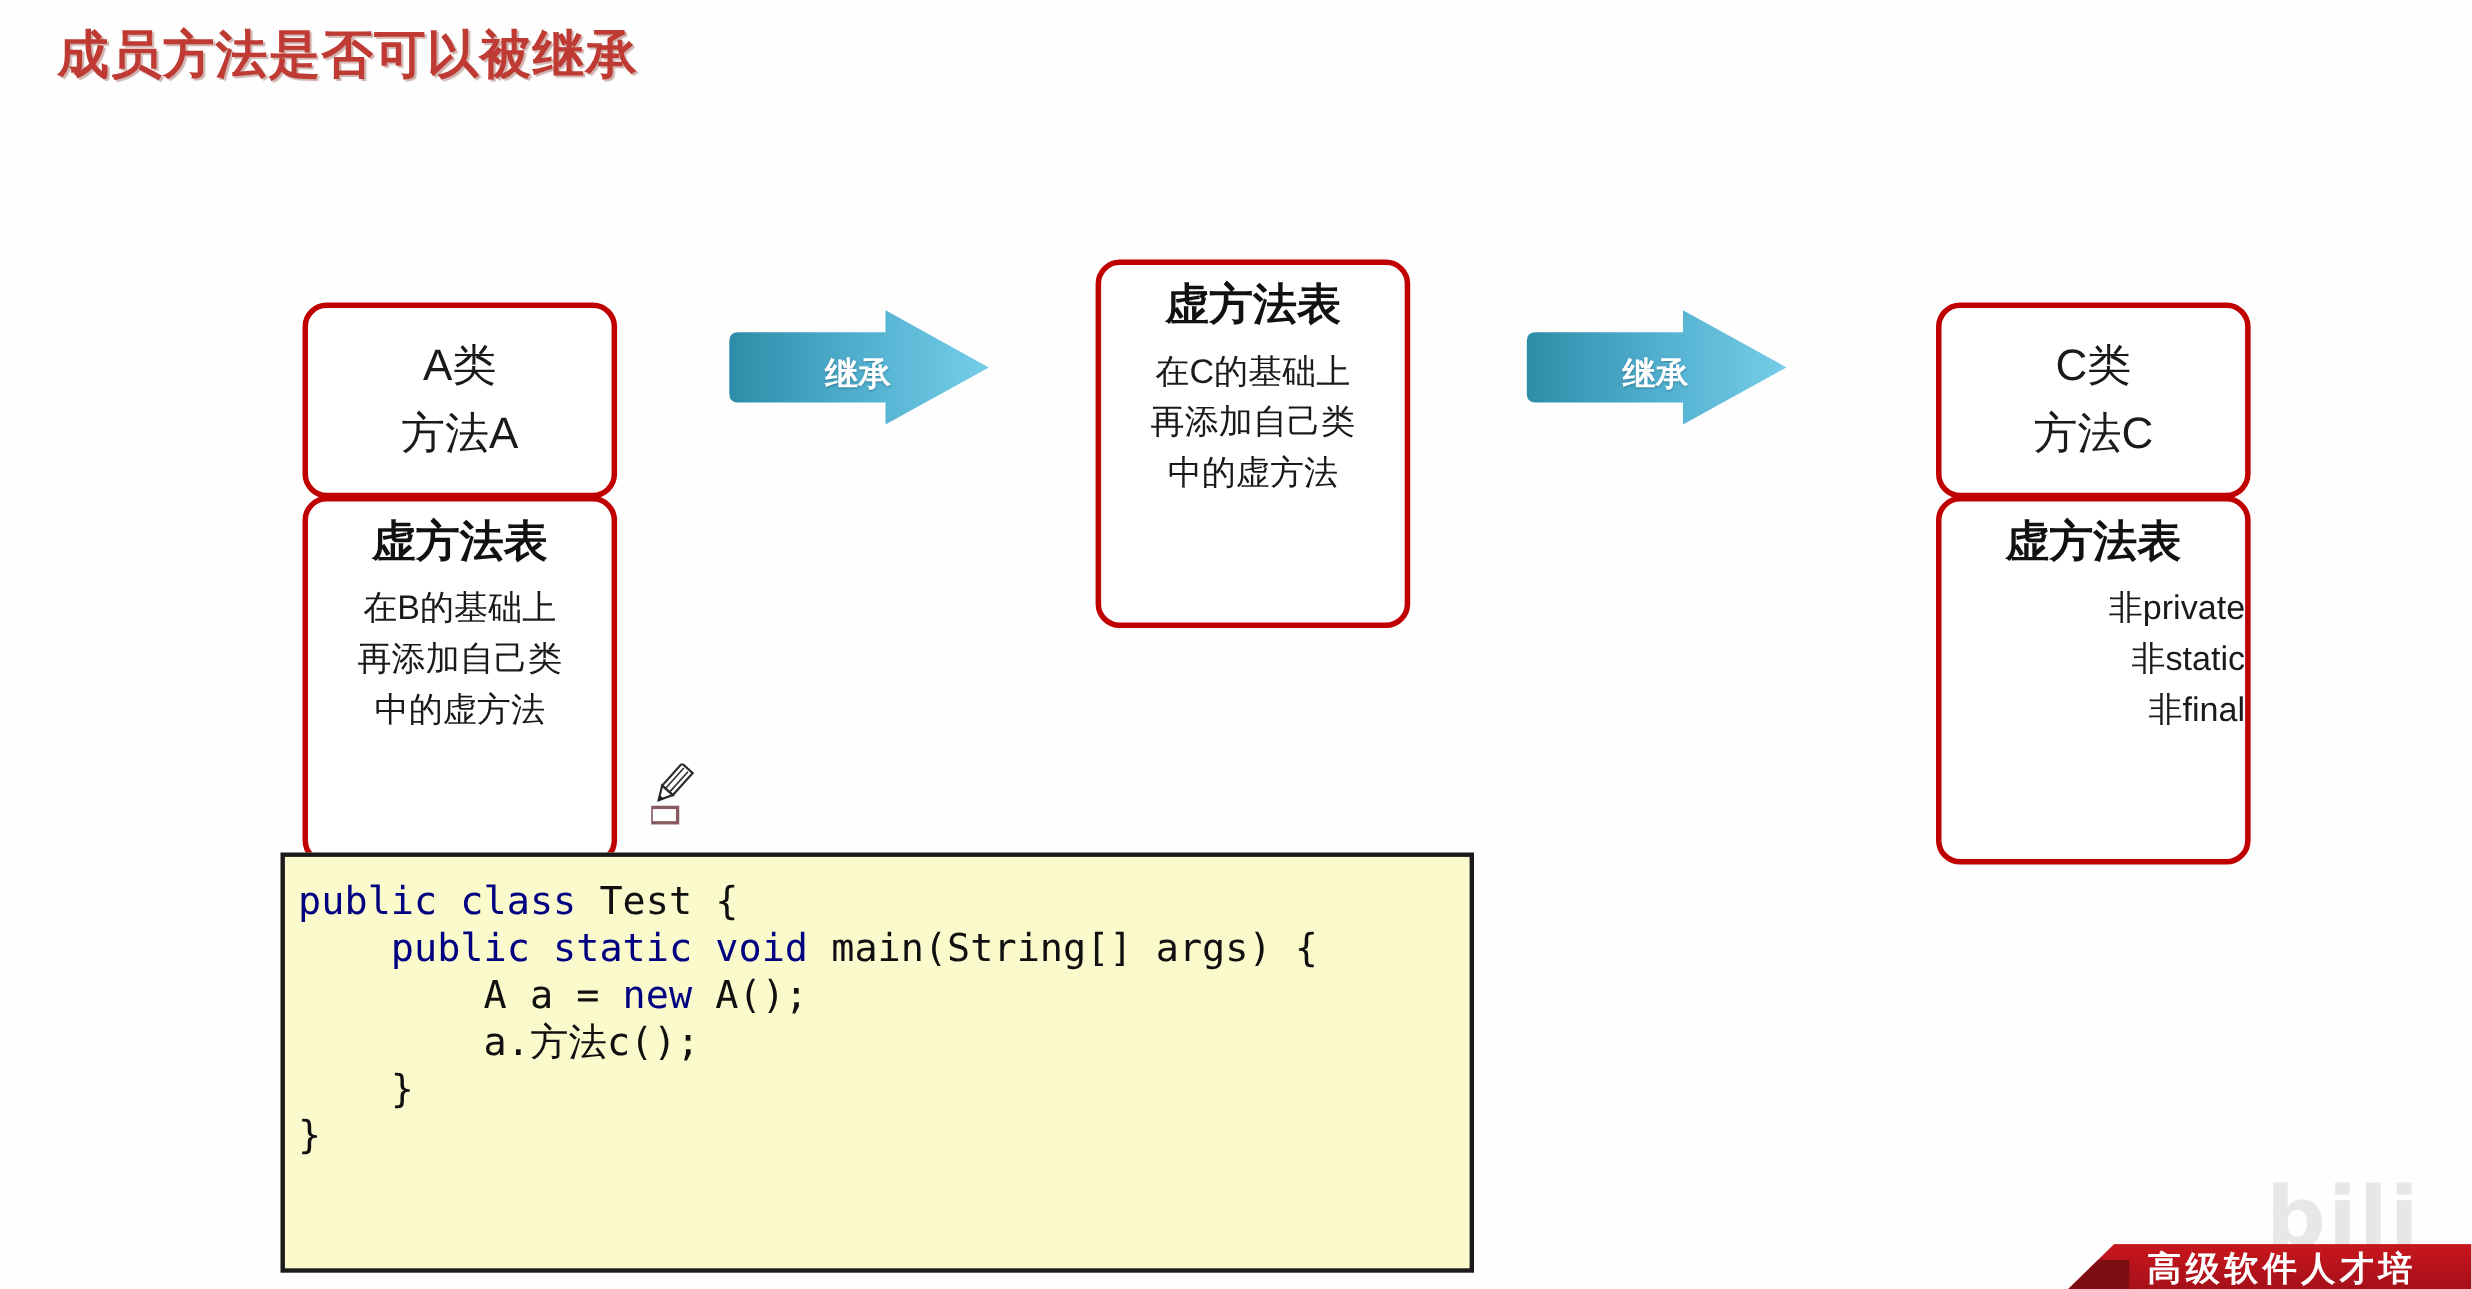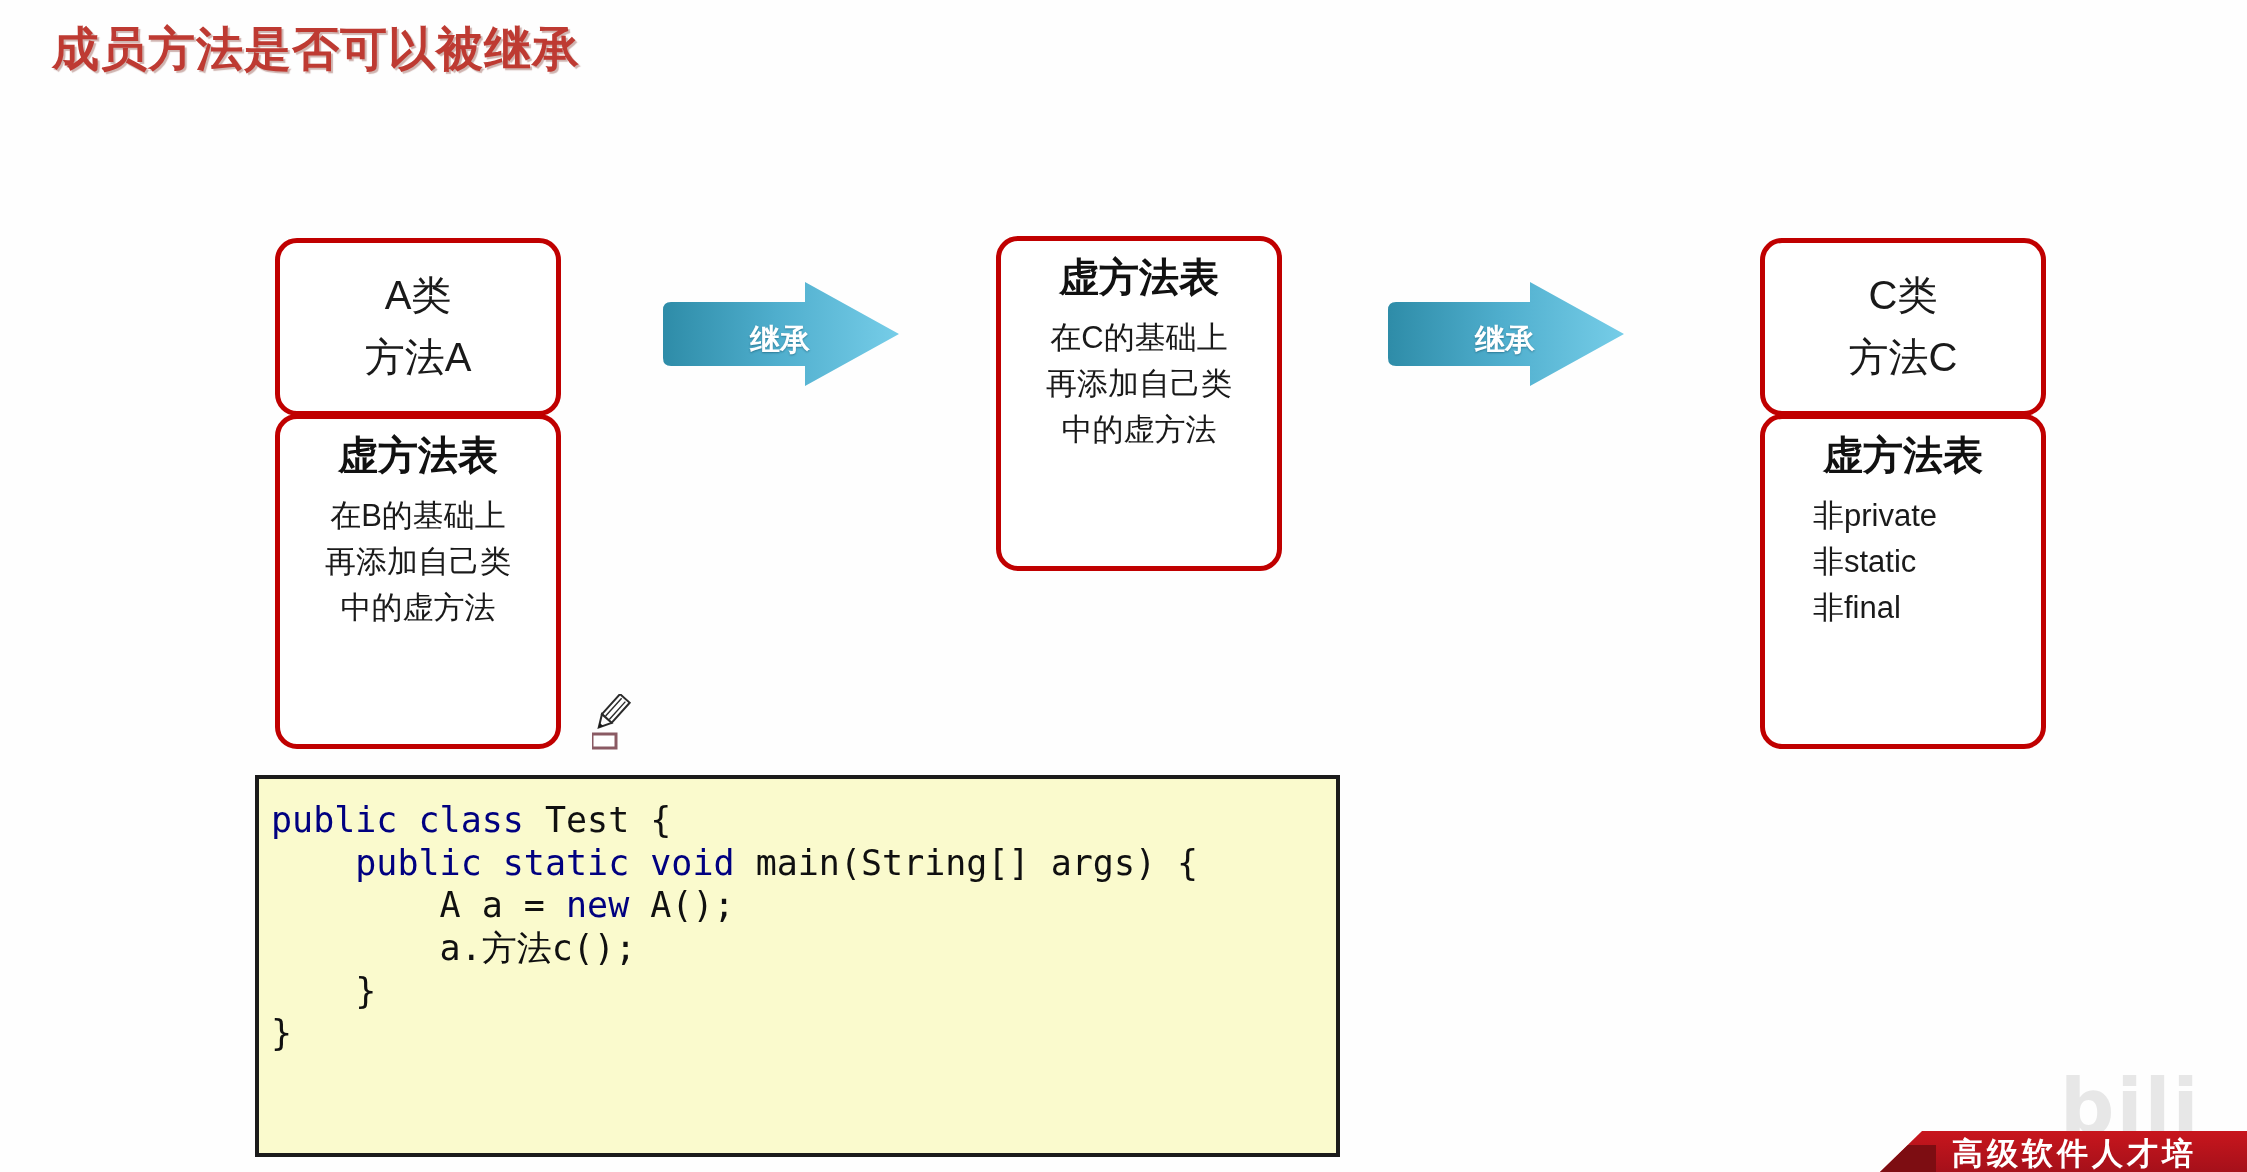--- a/index.html
+++ b/index.html
@@ -33,20 +33,21 @@
   .class-column {
     position: absolute;
     width: 286px;
   }
   .class-box {
     box-sizing: border-box;
     border: 5px solid #C00000;
     border-radius: 22px;
     background: #ffffff;
     text-align: center;
+    margin-top: 37px;
   }
   .class-head {
     height: 178px;
     padding-top: 24px;
   }
   .class-head .line {
     font-size: 40px;
     color: #1a1a1a;
     line-height: 1.0;
     margin: 0;
@@ -67,21 +68,21 @@
     line-height: 1.1;
     margin: 0 0 16px 0;
   }
   .vtable-lines {
     font-size: 31px;
     color: #1a1a1a;
     line-height: 1.48;
   }
   .vtable-lines .vline { display: block; }
   .vtable-lines.left-align {
-    text-align: left;
+    text-align: right;
     padding-left: 48px;
   }
 
   
   .arrow {
     position: absolute;
     width: 248px;
     height: 108px;
   }
   .arrow svg { display: block; width: 248px; height: 108px; }

